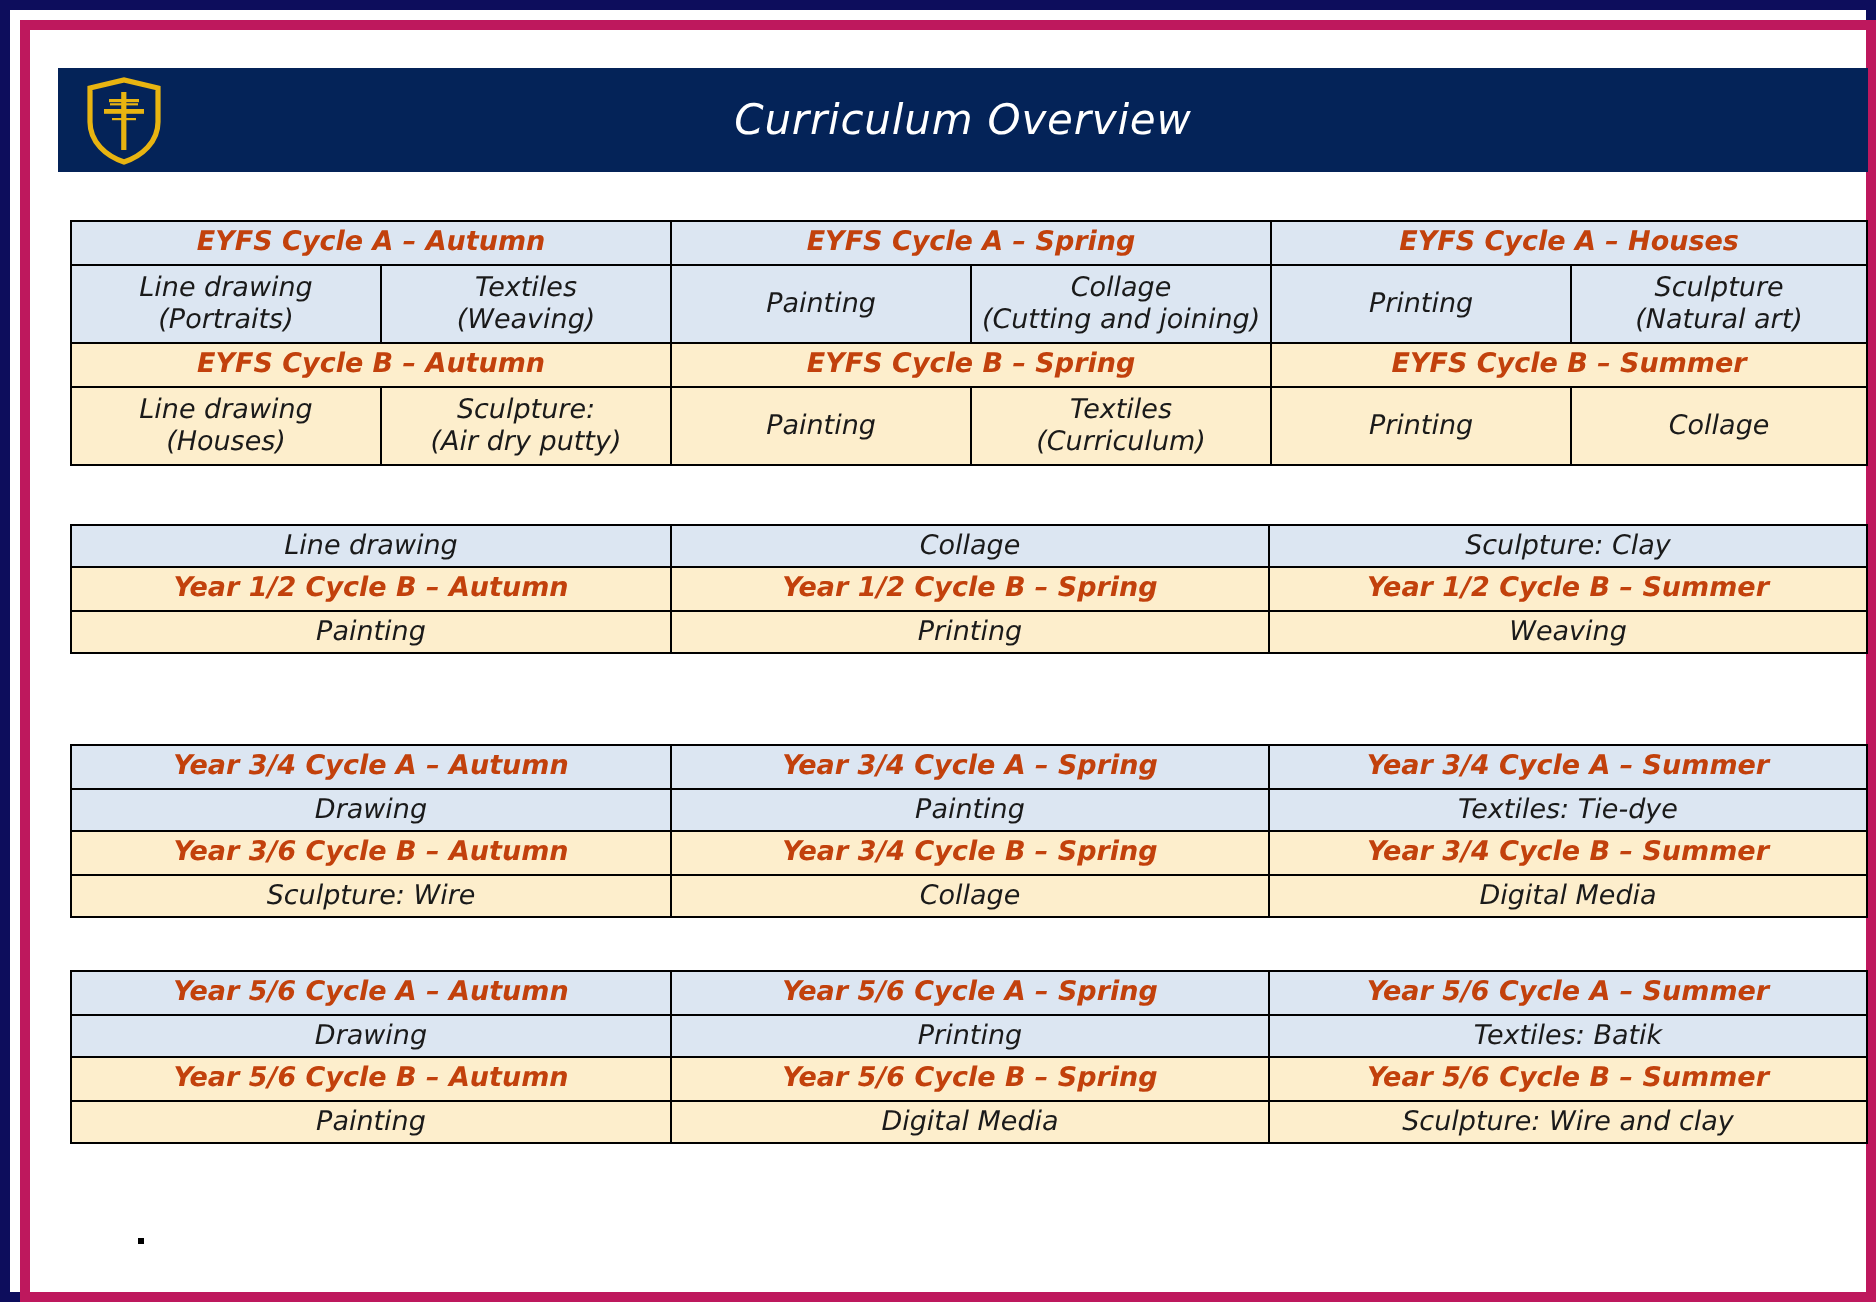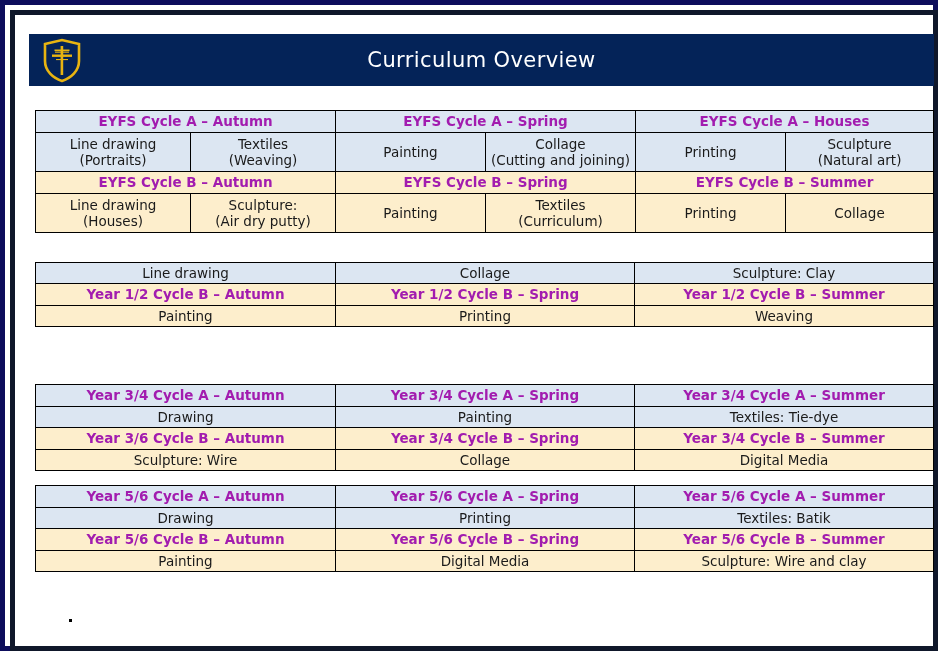--- a/index.html
+++ b/index.html
@@ -23,22 +23,23 @@
     box-sizing: border-box;
     border: 5px solid #0d0d5c;
     background: #ffffff;
   }
   #page-inner {
     position: absolute;
     left: 5px; top: 5px;
     width: 928px;
     height: 641px;
     box-sizing: border-box;
-    border: 5px solid #0f172a;
+    border: 5px solid #be185d;
     background: #ffffff;
+    font-style: italic;
   }
 
   
   #title-bar {
     position: absolute;
     left: 14px;
     top: 19px;
     width: 905px;
     height: 52px;
     background: #042358;
@@ -75,41 +76,41 @@
     vertical-align: middle;
     font-size: 13.5px;
     font-family: "DejaVu Sans", sans-serif;
     color: #1a1a1a;
     line-height: 1.25;
     overflow: hidden;
     white-space: nowrap;
   }
   .curric-table td.hdr {
     font-weight: bold;
-    color: #a21caf;
+    color: #c2410c;
     font-size: 13.5px;
     height: 21px;
   }
   .blue    { background: #dce6f2; }
   .cream   { background: #fdeecc; }
 
   .eyfs-table td.body-cell {
     height: 38px;
   }
   .yr-table td.body-cell {
     height: 20px;
   }
   .sub {
     display: block;
     line-height: 1.2;
   }
 
   #eyfs-table { top: 95px; }
   #yr12-table { top: 247px; }
-  #yr34-table { top: 369px; }
+  #yr34-table { top: 357px; }
   #yr56-table { top: 470px; }
 
   #stray-dot {
     position: absolute;
     left: 54px;
     top: 604px;
     width: 3px;
     height: 3px;
     background: #000000;
   }

